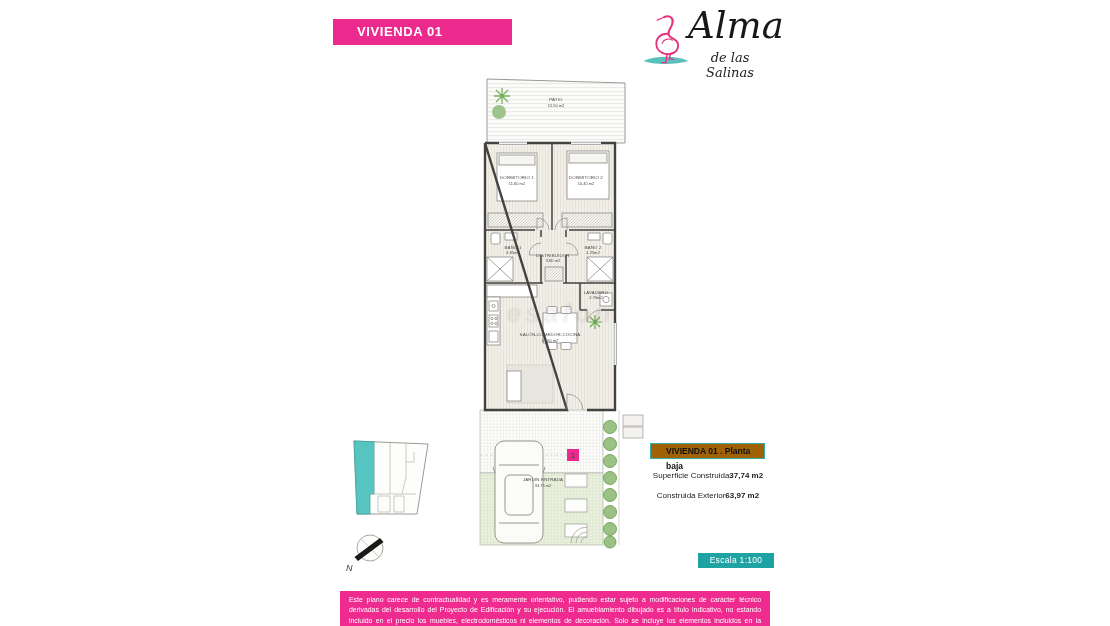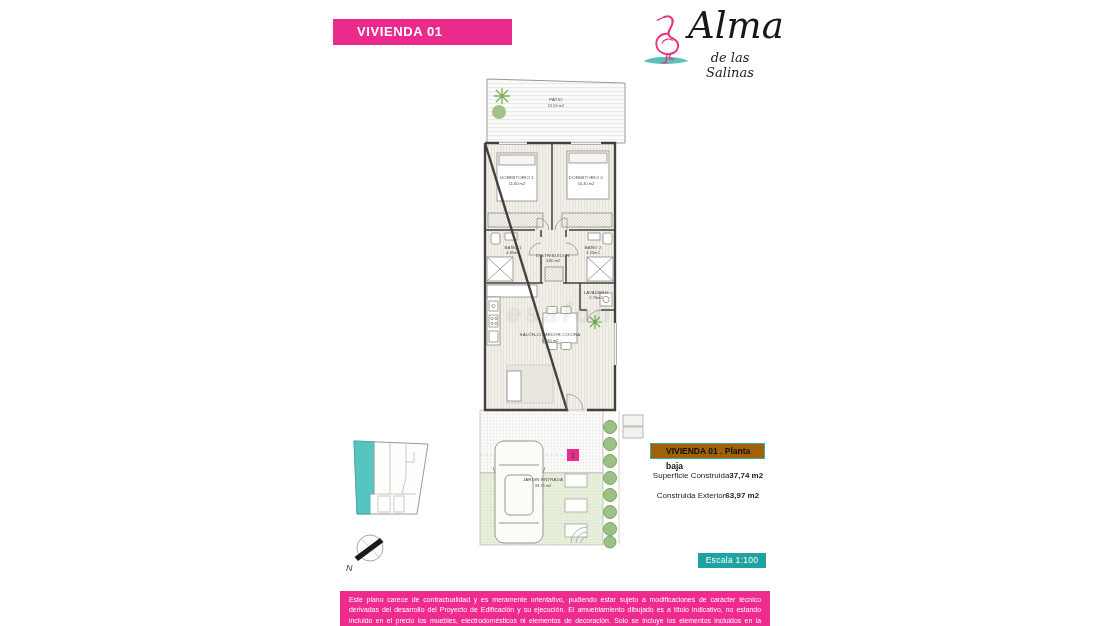--- a/index.html
+++ b/index.html
@@ -37,21 +37,21 @@
   
   .info-title{
     left:650px;top:443px;width:115px;height:16px;border:1.2px solid #35B0A8;background:#a16207;
     font-size:8.5px;font-weight:bold;line-height:15px;padding-left:15px;box-sizing:border-box;color:#111;
   }
   .info-rows{left:650px;top:471px;width:116px;font-size:8px;color:#1c1c1c;}
   .info-row{display:flex;justify-content:center;margin-bottom:11px;}
   .info-row .val{font-weight:bold;}
   
   .scale-badge{
-    left:698px;top:553px;width:68px;height:15px;background:#1FA2A2;color:#fff;
+    left:698px;top:553px;width:76px;height:15px;background:#1FA2A2;color:#fff;
     font-size:8.5px;line-height:15px;text-align:center;letter-spacing:.3px;
   }
   
   .disclaimer{
     left:340px;top:591px;width:430px;height:35px;background:#EF2B8F;color:#fff;
     font-size:6.9px;line-height:1.5;padding:4px 9px;box-sizing:border-box;text-align:justify;
   }
 </style>
 </head>
 <body>

